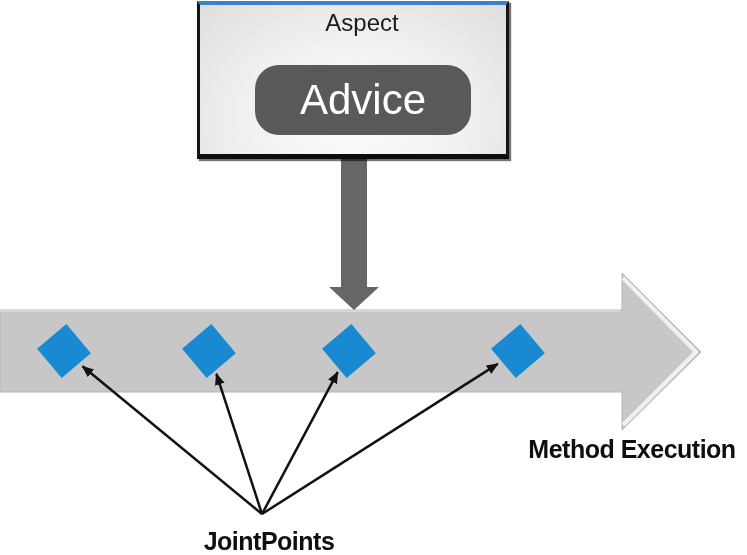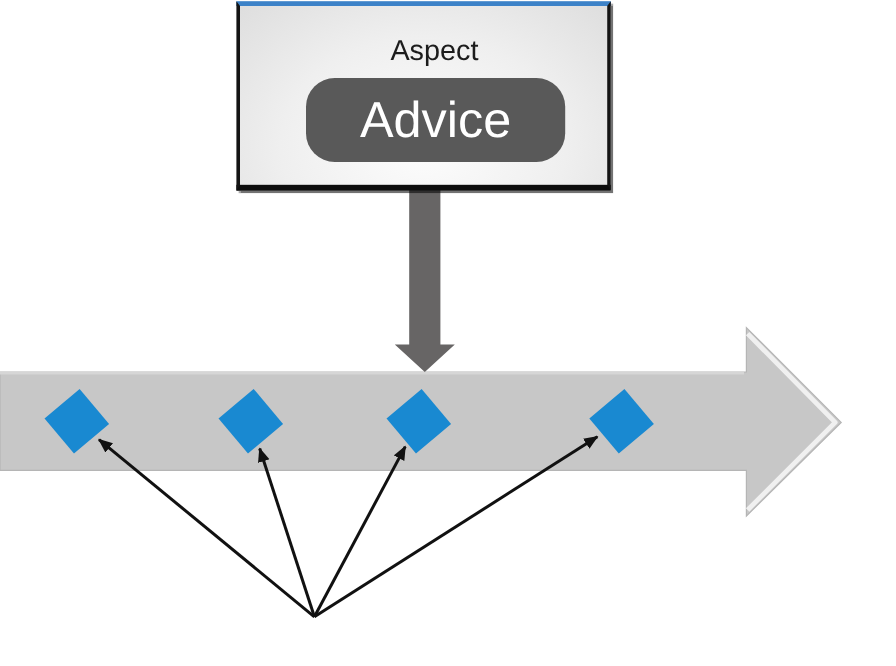--- a/index.html
+++ b/index.html
@@ -12,21 +12,21 @@
   .aspect-box{
     position:absolute;left:197px;top:1px;width:312px;height:158px;
     box-sizing:border-box;
     border-style:solid;
     border-width:4px 3px 5px 3px;
     border-color:#3c82c8 #141414 #0d0d0d #141414;
     background:radial-gradient(ellipse at 50% 78%, #fdfdfd 0%, #efefef 55%, #dedede 100%);
     box-shadow:2px 2px 1px rgba(0,0,0,0.55);
   }
   .aspect-title{
-    position:absolute;top:24px;left:0;width:100%;
+    position:absolute;top:4px;left:0;width:100%;
     text-align:center;padding-left:18px;box-sizing:border-box;
     font-size:24px;color:#1c1c1c;
   }
   .advice-pill{
     position:absolute;left:55px;top:60px;width:216px;height:70px;
     background:#595959;border-radius:24px;
     display:flex;align-items:center;justify-content:center;
   }
   .advice-pill span{color:#ffffff;font-size:42px;line-height:1;}
 
@@ -71,13 +71,15 @@
       </g>
   </svg>
 
   <div class="aspect-box">
     <div class="aspect-title">Aspect</div>
     <div class="advice-pill">
       <span>Advice</span>
     </div>
   </div>
 
+  <div class="label method-exec">Method Execution</div>
+  <div class="label jointpoints">JointPoints</div>
 </div>
 
 </body></html>

